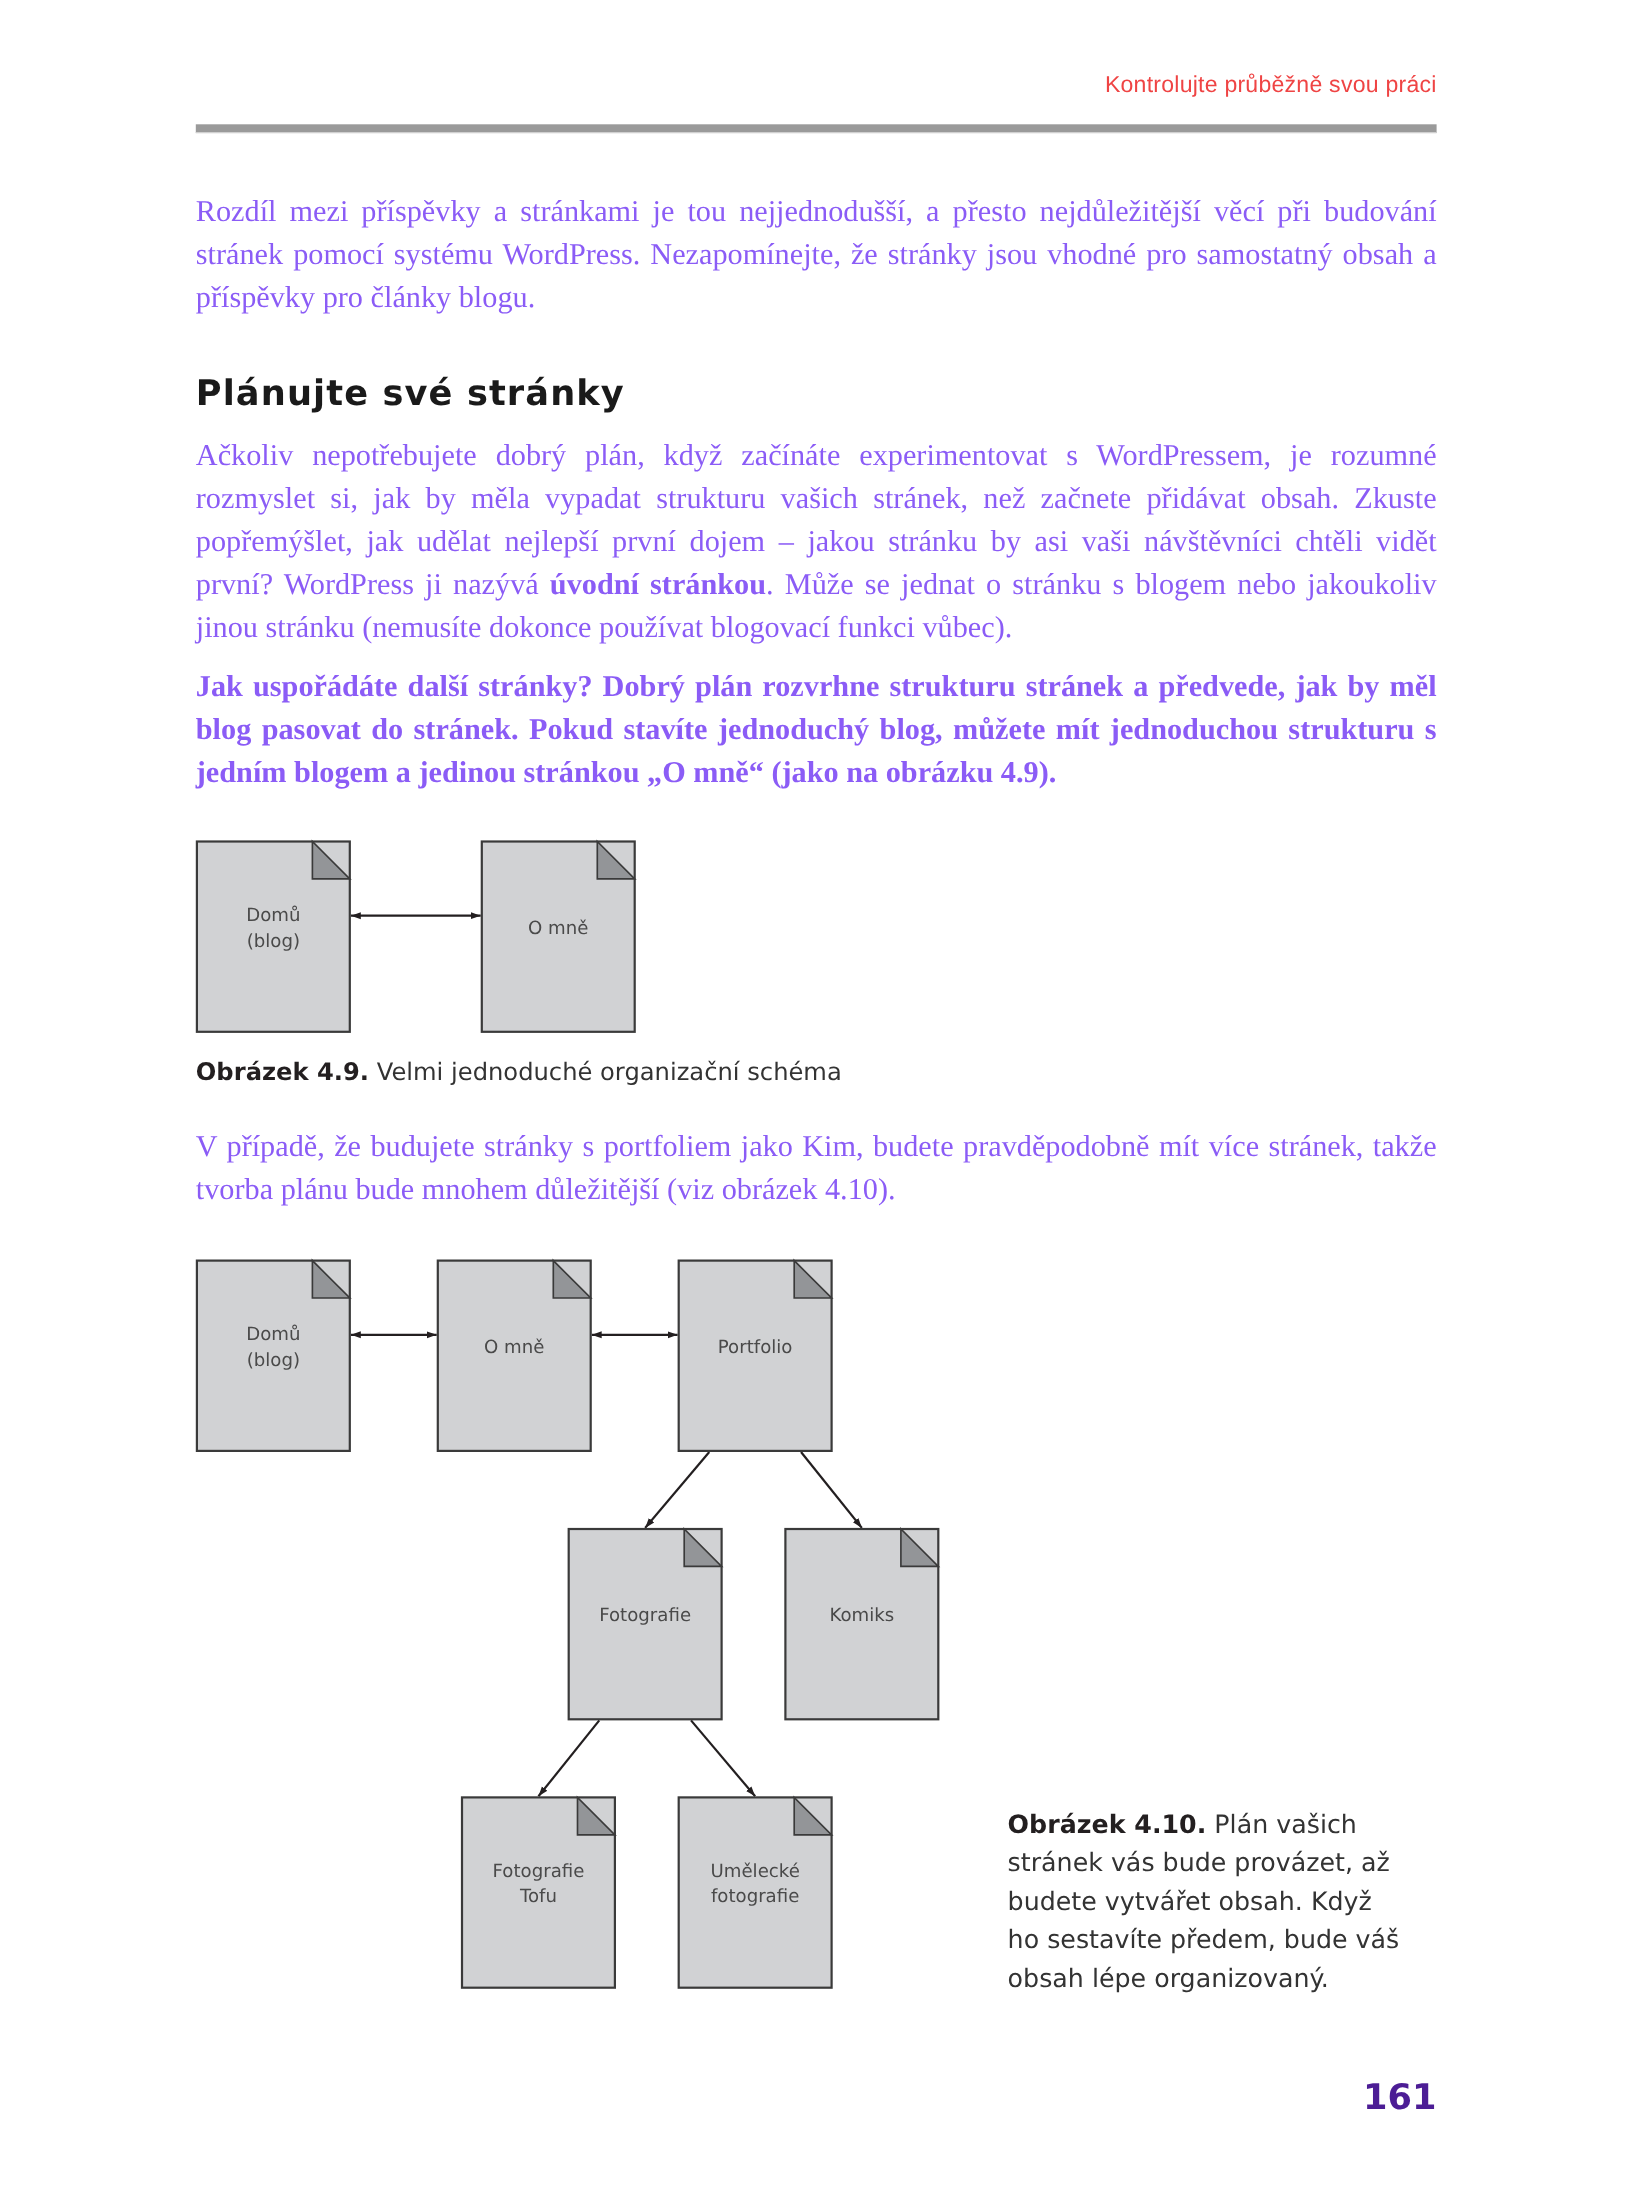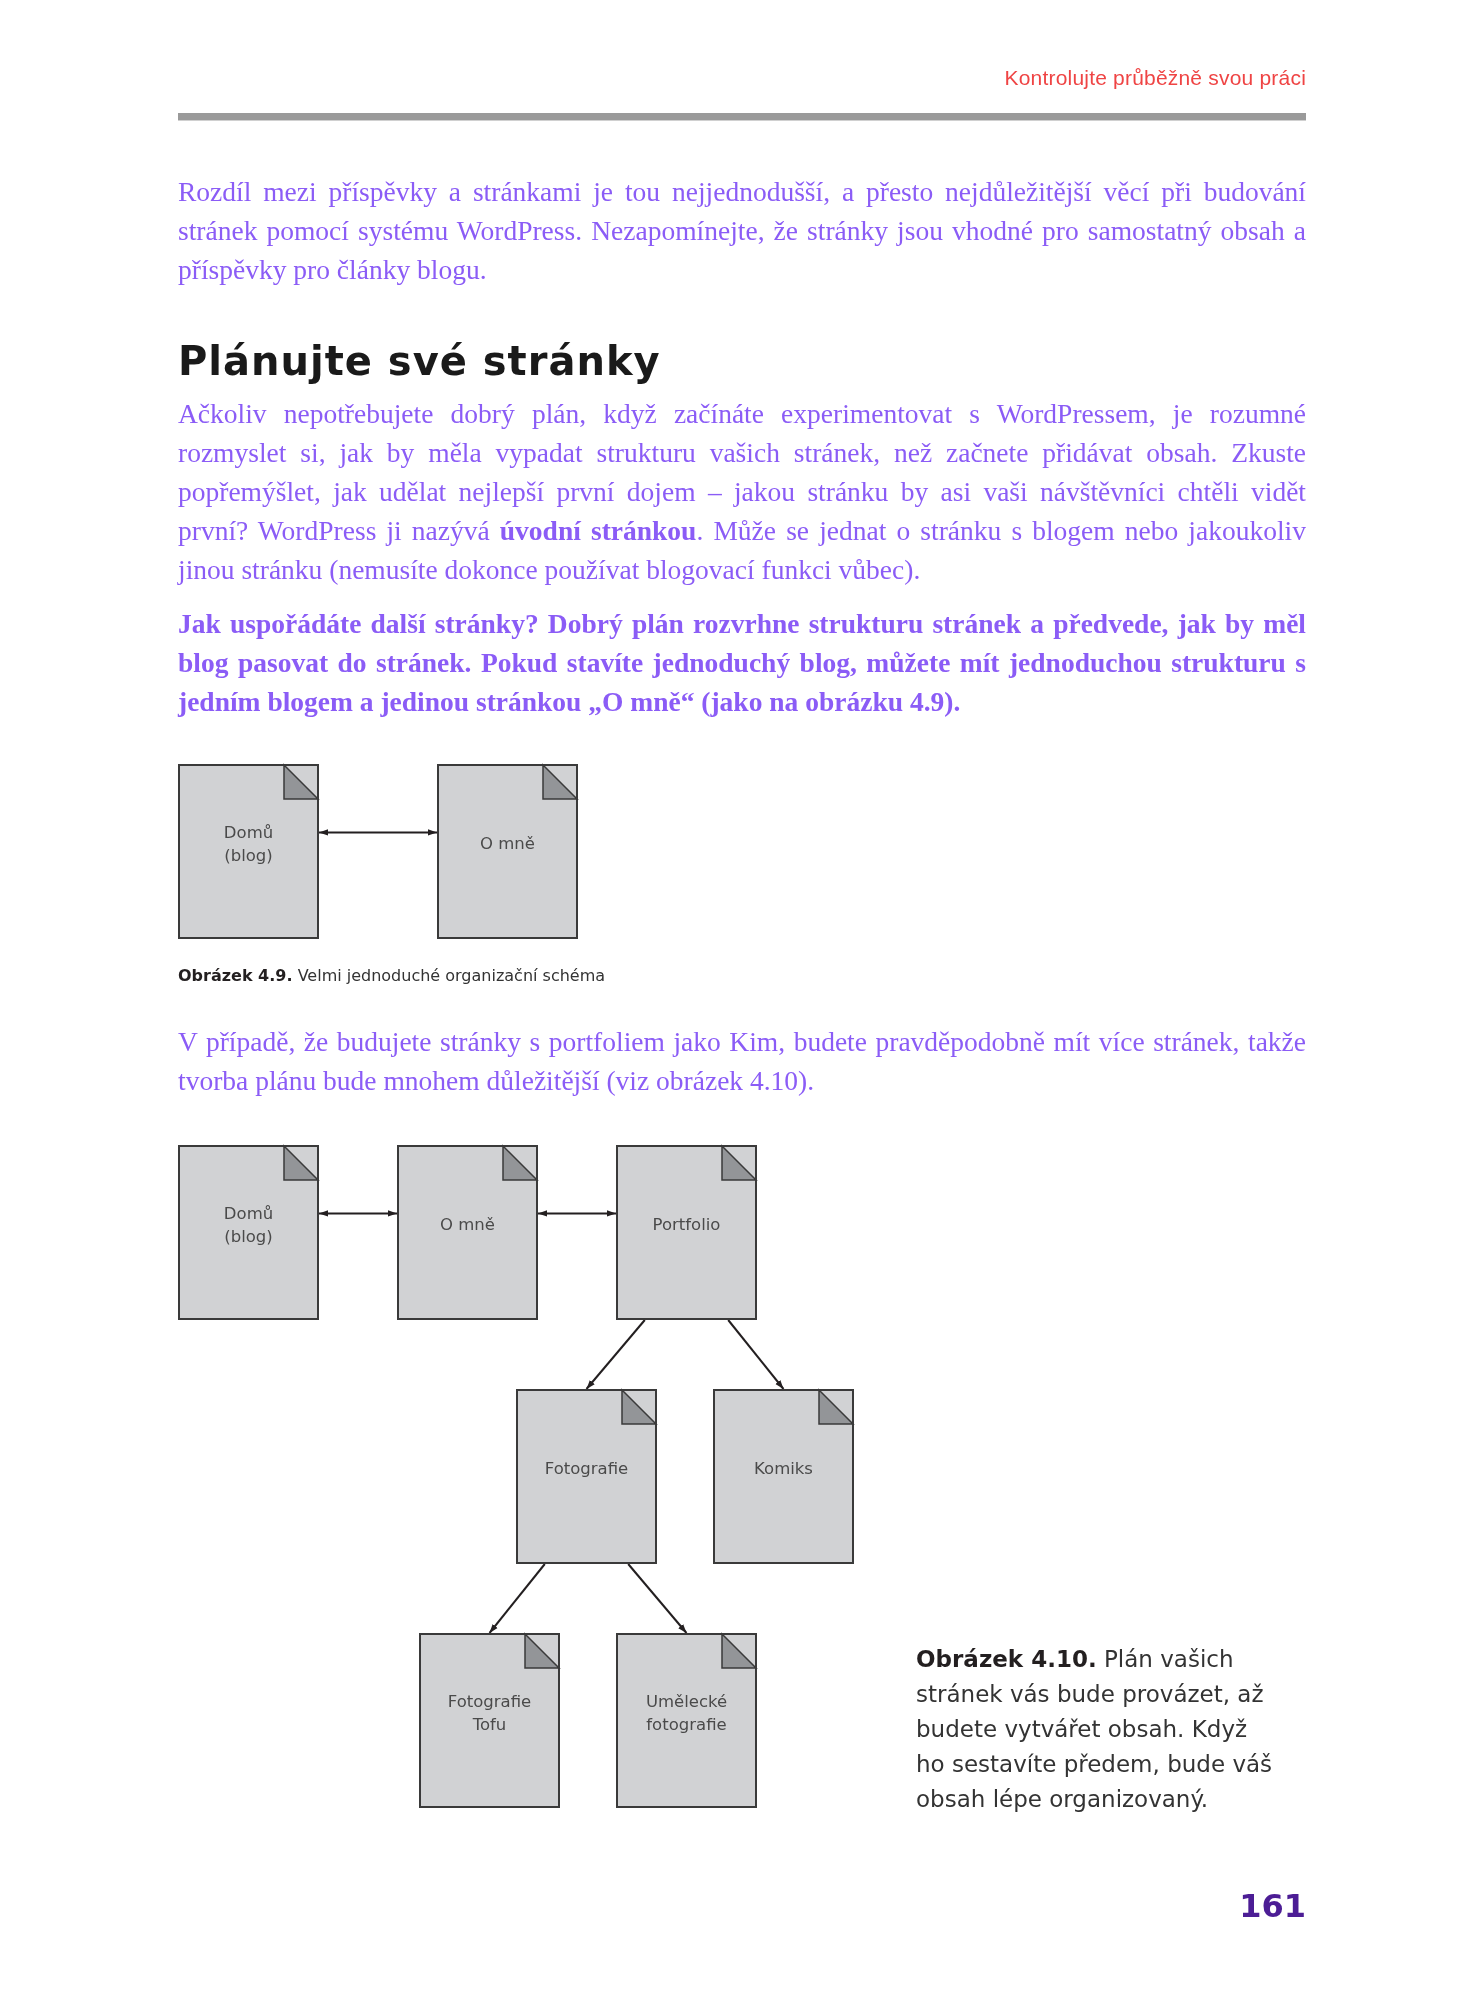--- a/index.html
+++ b/index.html
@@ -1,22 +1,22 @@
 <!DOCTYPE html>
 <html><head>
 <meta charset="utf-8">
 <style>
   html, body { margin:0; padding:0; background:#ffffff; }
   body { width:1484px; height:2000px; position:relative; overflow:hidden; color:#231f20; }
   .running-head { position:absolute; right:178px; top:66px; font-family:"Liberation Sans", sans-serif; font-size:21px; color:#ef4444; font-weight:300; letter-spacing:0.2px; }
   .head-rule { position:absolute; left:178px; right:178px; top:113px; height:7px; background:#9a9a9a; border-bottom:1px solid #d0d0d0; }
   .para { position:absolute; left:178px; width:1128px; font-family:"Liberation Serif", serif; font-size:27.5px; line-height:39px; text-align:justify; color:#8b5cf6; margin:0; }
   .para b { font-weight:bold; }
-  .heading { position:absolute; left:178px; top:338px; font-family:"DejaVu Sans", sans-serif; font-size:40px; font-weight:bold; color:#1a1a1a; margin:0; letter-spacing:1px; }
-  .caption { position:absolute; font-family:"DejaVu Sans", sans-serif; font-size:16px; color:#333; font-weight:normal; line-height:35px; }
+  .heading { position:absolute; left:178px; top:338px; font-family:"DejaVu Sans", sans-serif; font-size:32px; font-weight:bold; color:#1a1a1a; margin:0; letter-spacing:1px; }
+  .caption { position:absolute; font-family:"DejaVu Sans", sans-serif; font-size:22px; color:#333; font-weight:normal; line-height:35px; }
   .caption .lbl { font-weight:bold; color:#231f20; }
   .page-number { position:absolute; right:178px; top:1887px; font-family:"DejaVu Sans", sans-serif; font-size:32px; font-weight:bold; color:#4c1d95; }
   svg.diagram { position:absolute; left:0; top:0; overflow:visible; }
   .pg-label { font-family:"DejaVu Sans", sans-serif; font-size:16.5px; fill:#4a4a4a; }
 </style>
 </head>
 <body>
 
 <div class="running-head">Kontrolujte průběžně svou práci</div>
 <div class="head-rule"></div>

